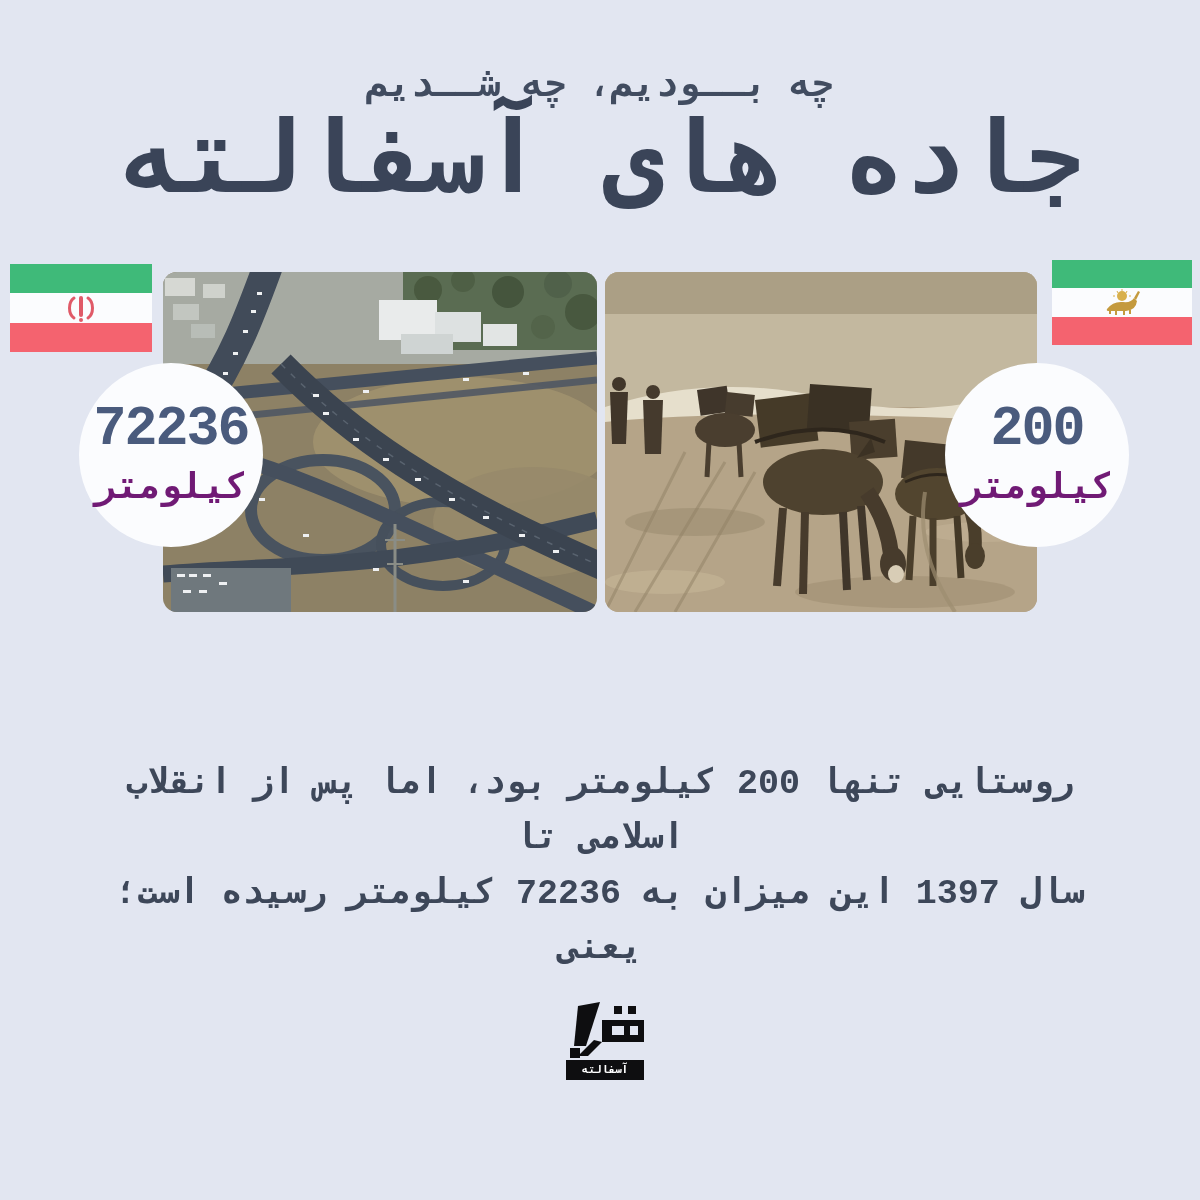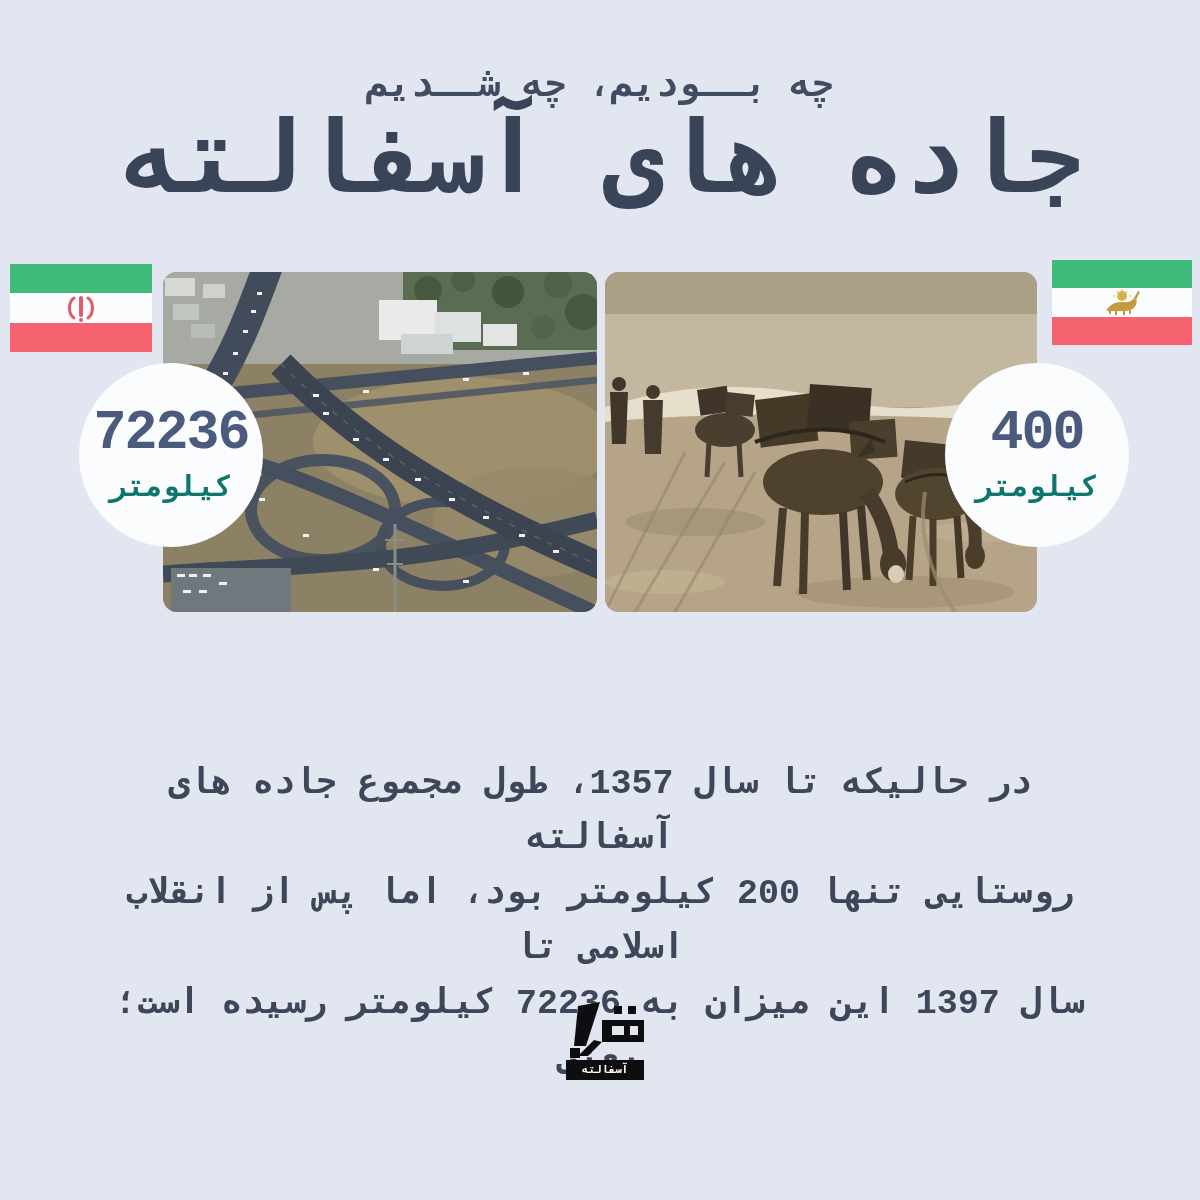--- a/index.html
+++ b/index.html
@@ -43,21 +43,21 @@
     position:absolute;top:363px;width:184px;height:184px;border-radius:50%;
     background:#fbfcfe;
     display:flex;flex-direction:column;align-items:center;justify-content:center;
   }
   .disc.left{left:71px;margin-left:8px;}
   .disc.right{left:945px;}
   .disc .value{
     font-size:55px;font-weight:bold;color:#4a5b7d;line-height:1;letter-spacing:-2px;
   }
   .disc .unit{
-    font-size:29px;font-weight:bold;color:#0f766e;margin-top:8px;direction:rtl;
+    font-size:36px;font-weight:bold;color:#701a75;margin-top:8px;direction:rtl;
   }
   
   .body-text{
     position:absolute;top:757px;left:90px;width:1020px;
     direction:rtl;text-align:center;
     font-size:35px;font-weight:bold;color:#3d4759;line-height:55px;
   }
   
   .logo{position:absolute;left:562px;top:1002px;width:86px;height:78px;}
   .logo-mark{position:absolute;top:0;left:0;width:86px;height:57px;}
@@ -231,26 +231,25 @@
       <path d="M350 340 q-40 -60 -30 -120" stroke="#9d8d71" stroke-width="4" fill="none" opacity="0.7"></path>
     </svg>
   </div>
 
   <div class="disc left">
     <div class="value">72236</div>
     <div class="unit">کیلومتر</div>
   </div>
 
   <div class="disc right">
-    <div class="value">400</div>
+    <div class="value">200</div>
     <div class="unit">کیلومتر</div>
   </div>
 
   <div class="body-text">
-    <div>در حالیکه تا سال 1357، طول مجموع جاده های آسفالته</div>
     <div>روستایی تنها 200 کیلومتر بود، اما پس از انقلاب اسلامی تا</div>
     <div>سال 1397 این میزان به 72236 کیلومتر رسیده است؛ یعنی</div>
   </div>
 
   <div class="logo">
     <svg class="logo-mark" viewBox="0 0 86 57">
       <g fill="#0e0e10">
         <path d="M16 4 L38 0 L24 44 L12 44 Z"></path>
         <rect x="8" y="46" width="10" height="10"></rect>
         <rect x="40" y="18" width="42" height="22"></rect>

